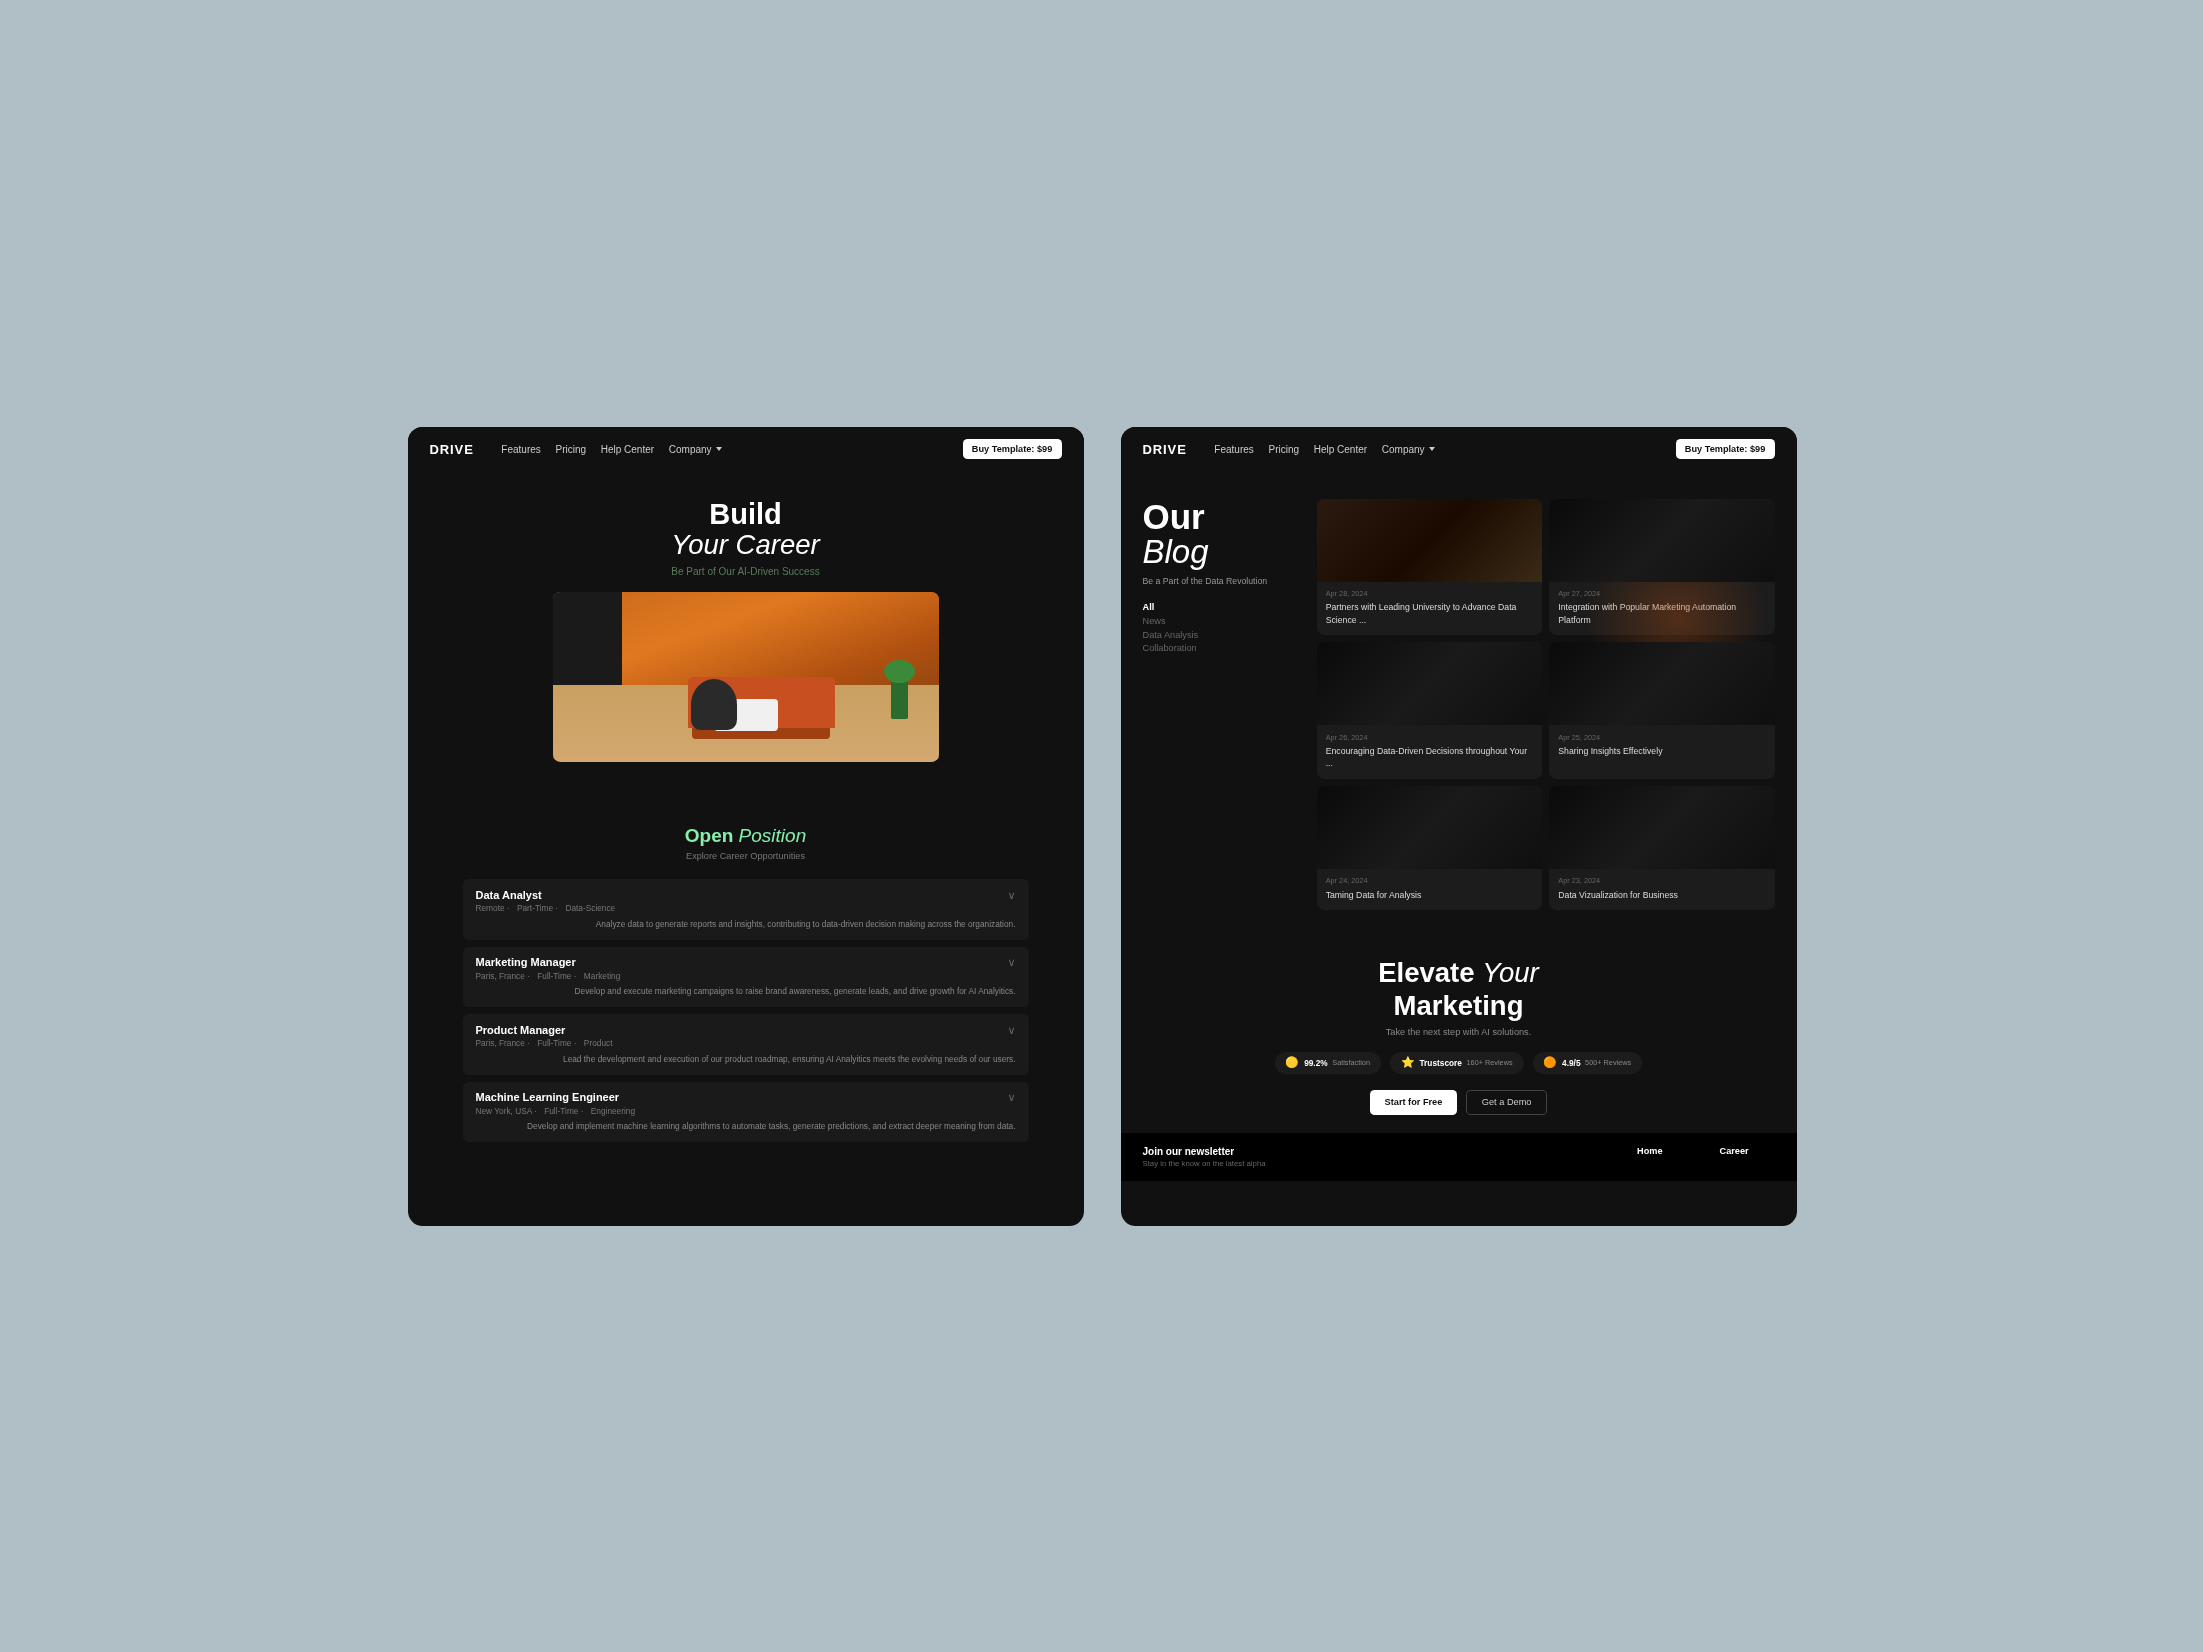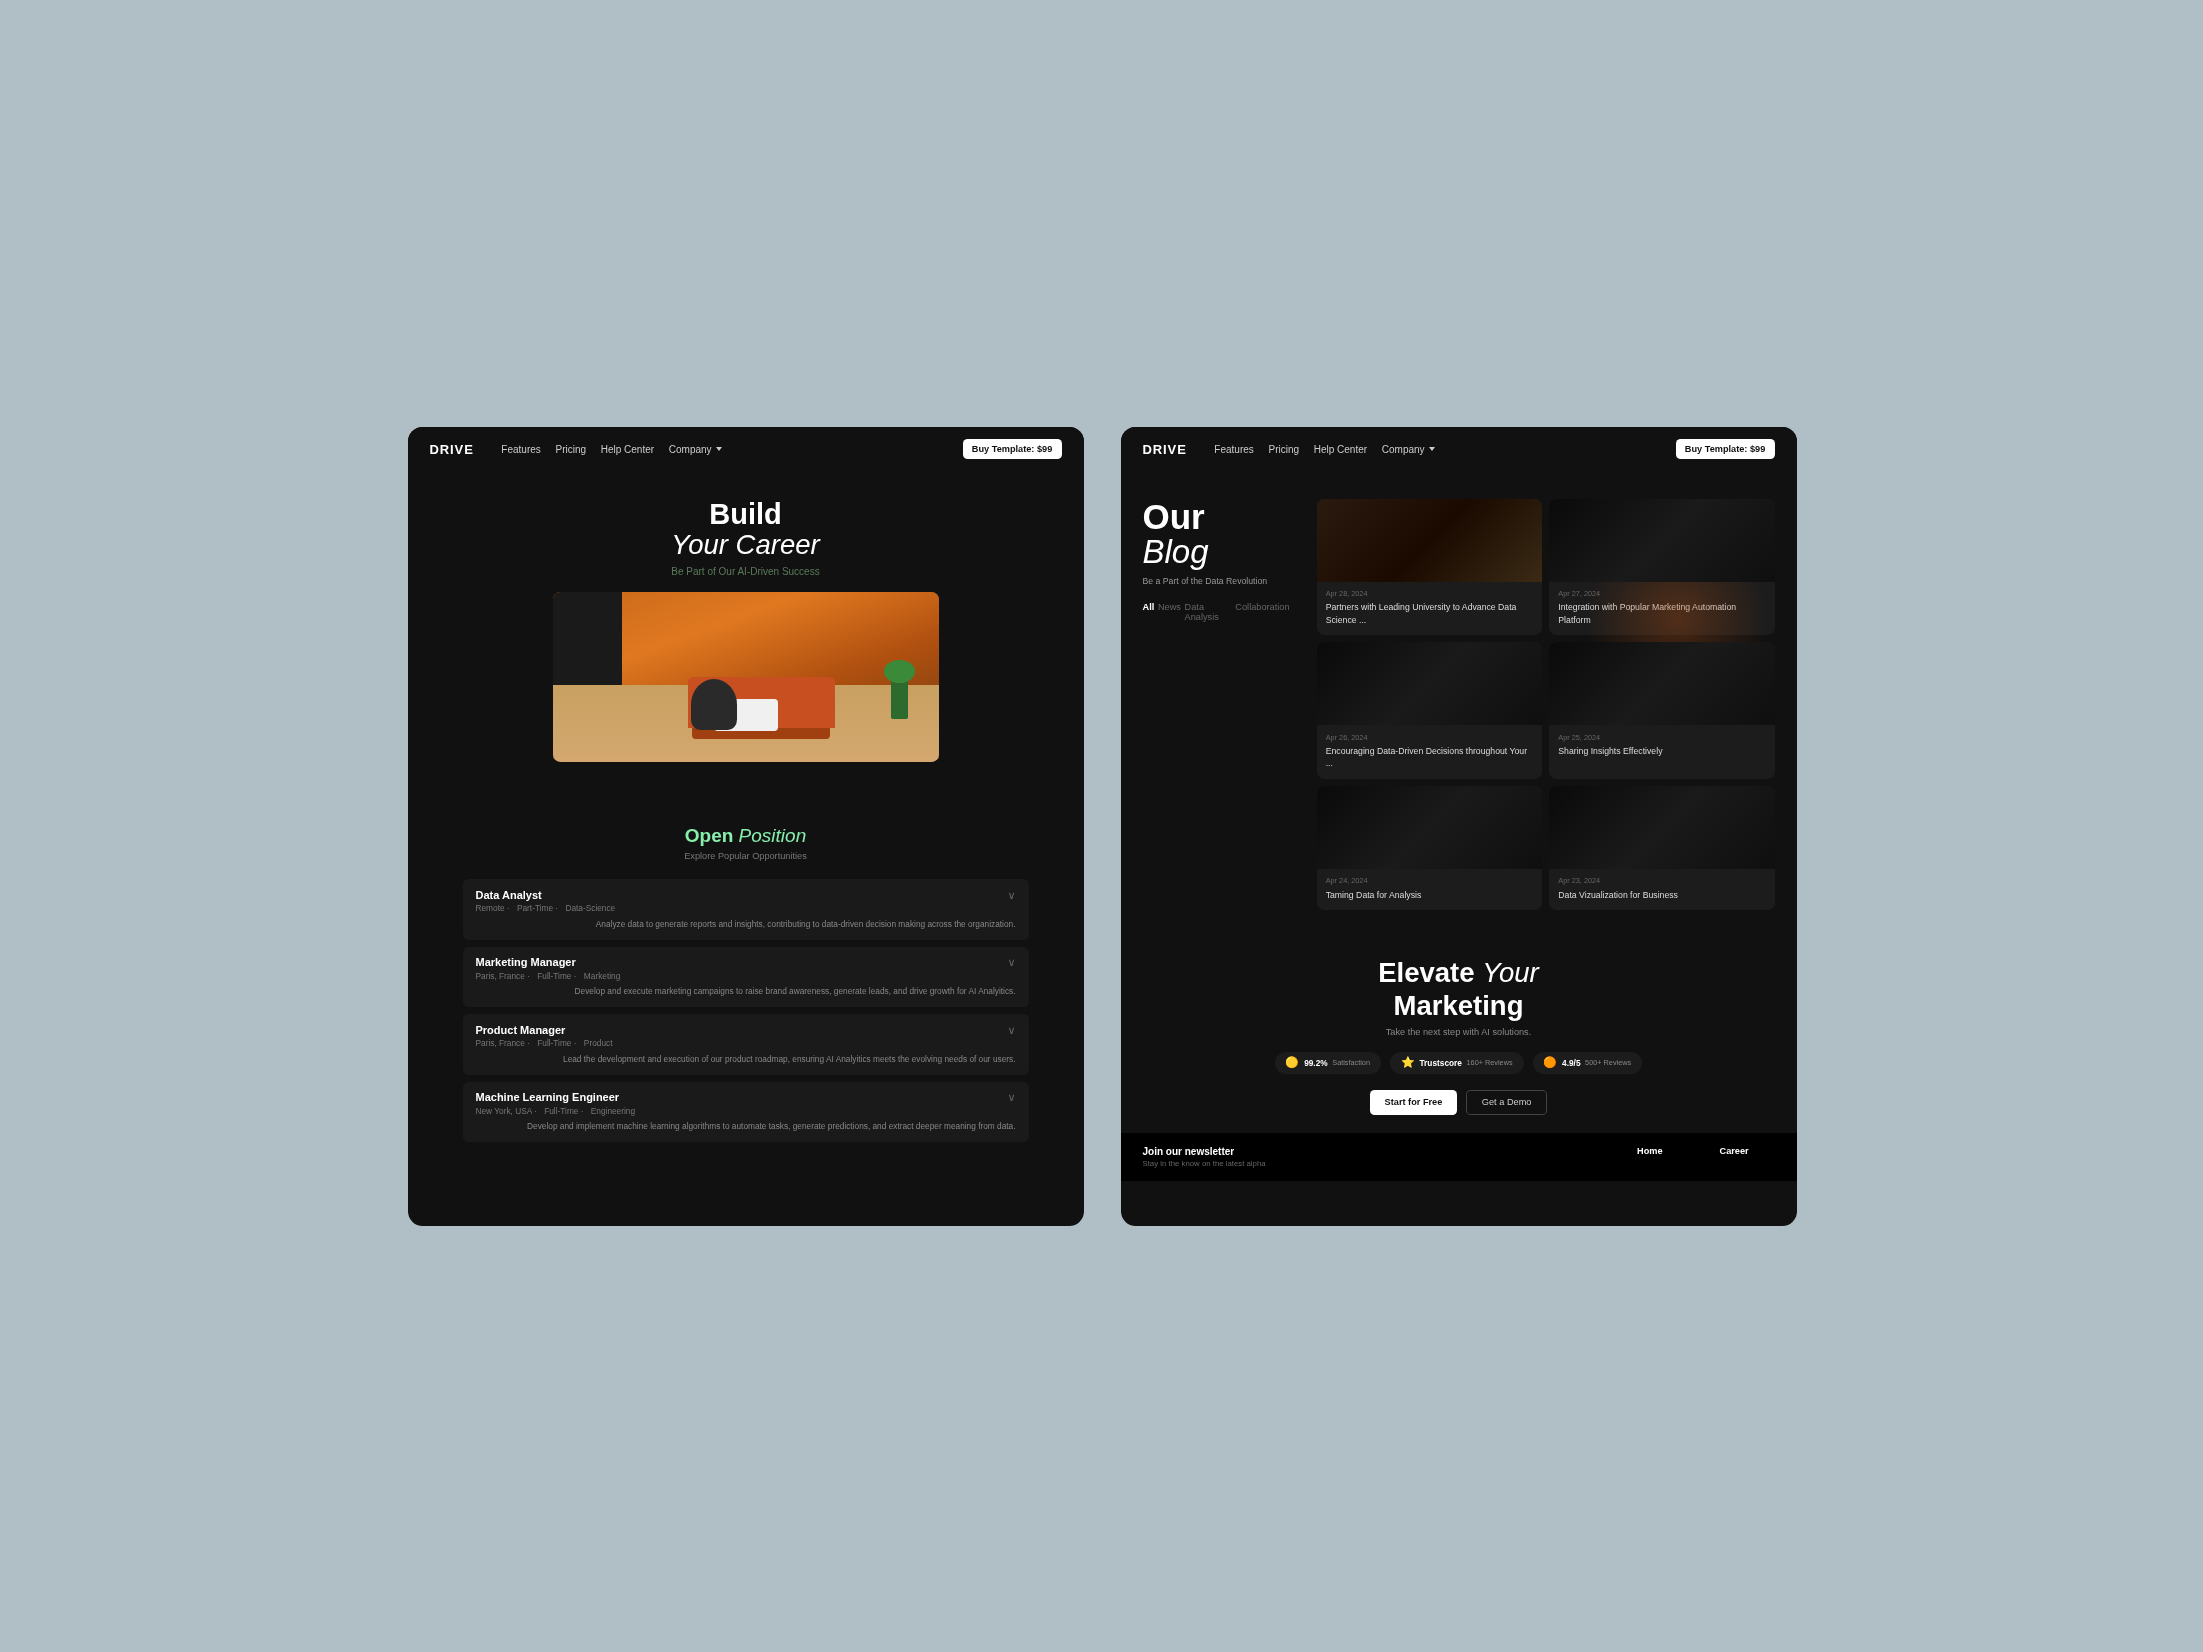--- a/index.html
+++ b/index.html
@@ -299,21 +299,21 @@
     }
     .blog-subtitle {
       font-size: 8.7px;
       color: #999;
       margin-top: 5.5px;
       line-height: 1.4;
     }
     .blog-categories {
       margin-top: 14.7px;
       display: flex;
-      flex-direction: row;
+      flex-direction: column;
       gap: 3.7px;
     }
     .blog-cat {
       font-size: 9.2px;
       cursor: pointer;
     }
     .blog-cat.active {
       color: #fff;
       font-weight: 600;
     }
@@ -534,21 +534,21 @@
             <div class="plant"></div>
           </div>
         </div>
       </div>
 
       <div class="open-position-section">
         <div class="open-pos-title">
           <span>Open</span>
           <span class="open-pos-italic">Position</span>
         </div>
-        <p class="open-pos-sub">Explore Popular Opportunities</p>
+        <p class="open-pos-sub">Explore Career Opportunities</p>
       </div>
 
       <div class="jobs-list">
 
         <div class="job-item">
           <div class="job-header">
             <span class="job-title">Data Analyst</span>
             <span class="job-chevron">∨</span>
           </div>
           <div class="job-tags">

